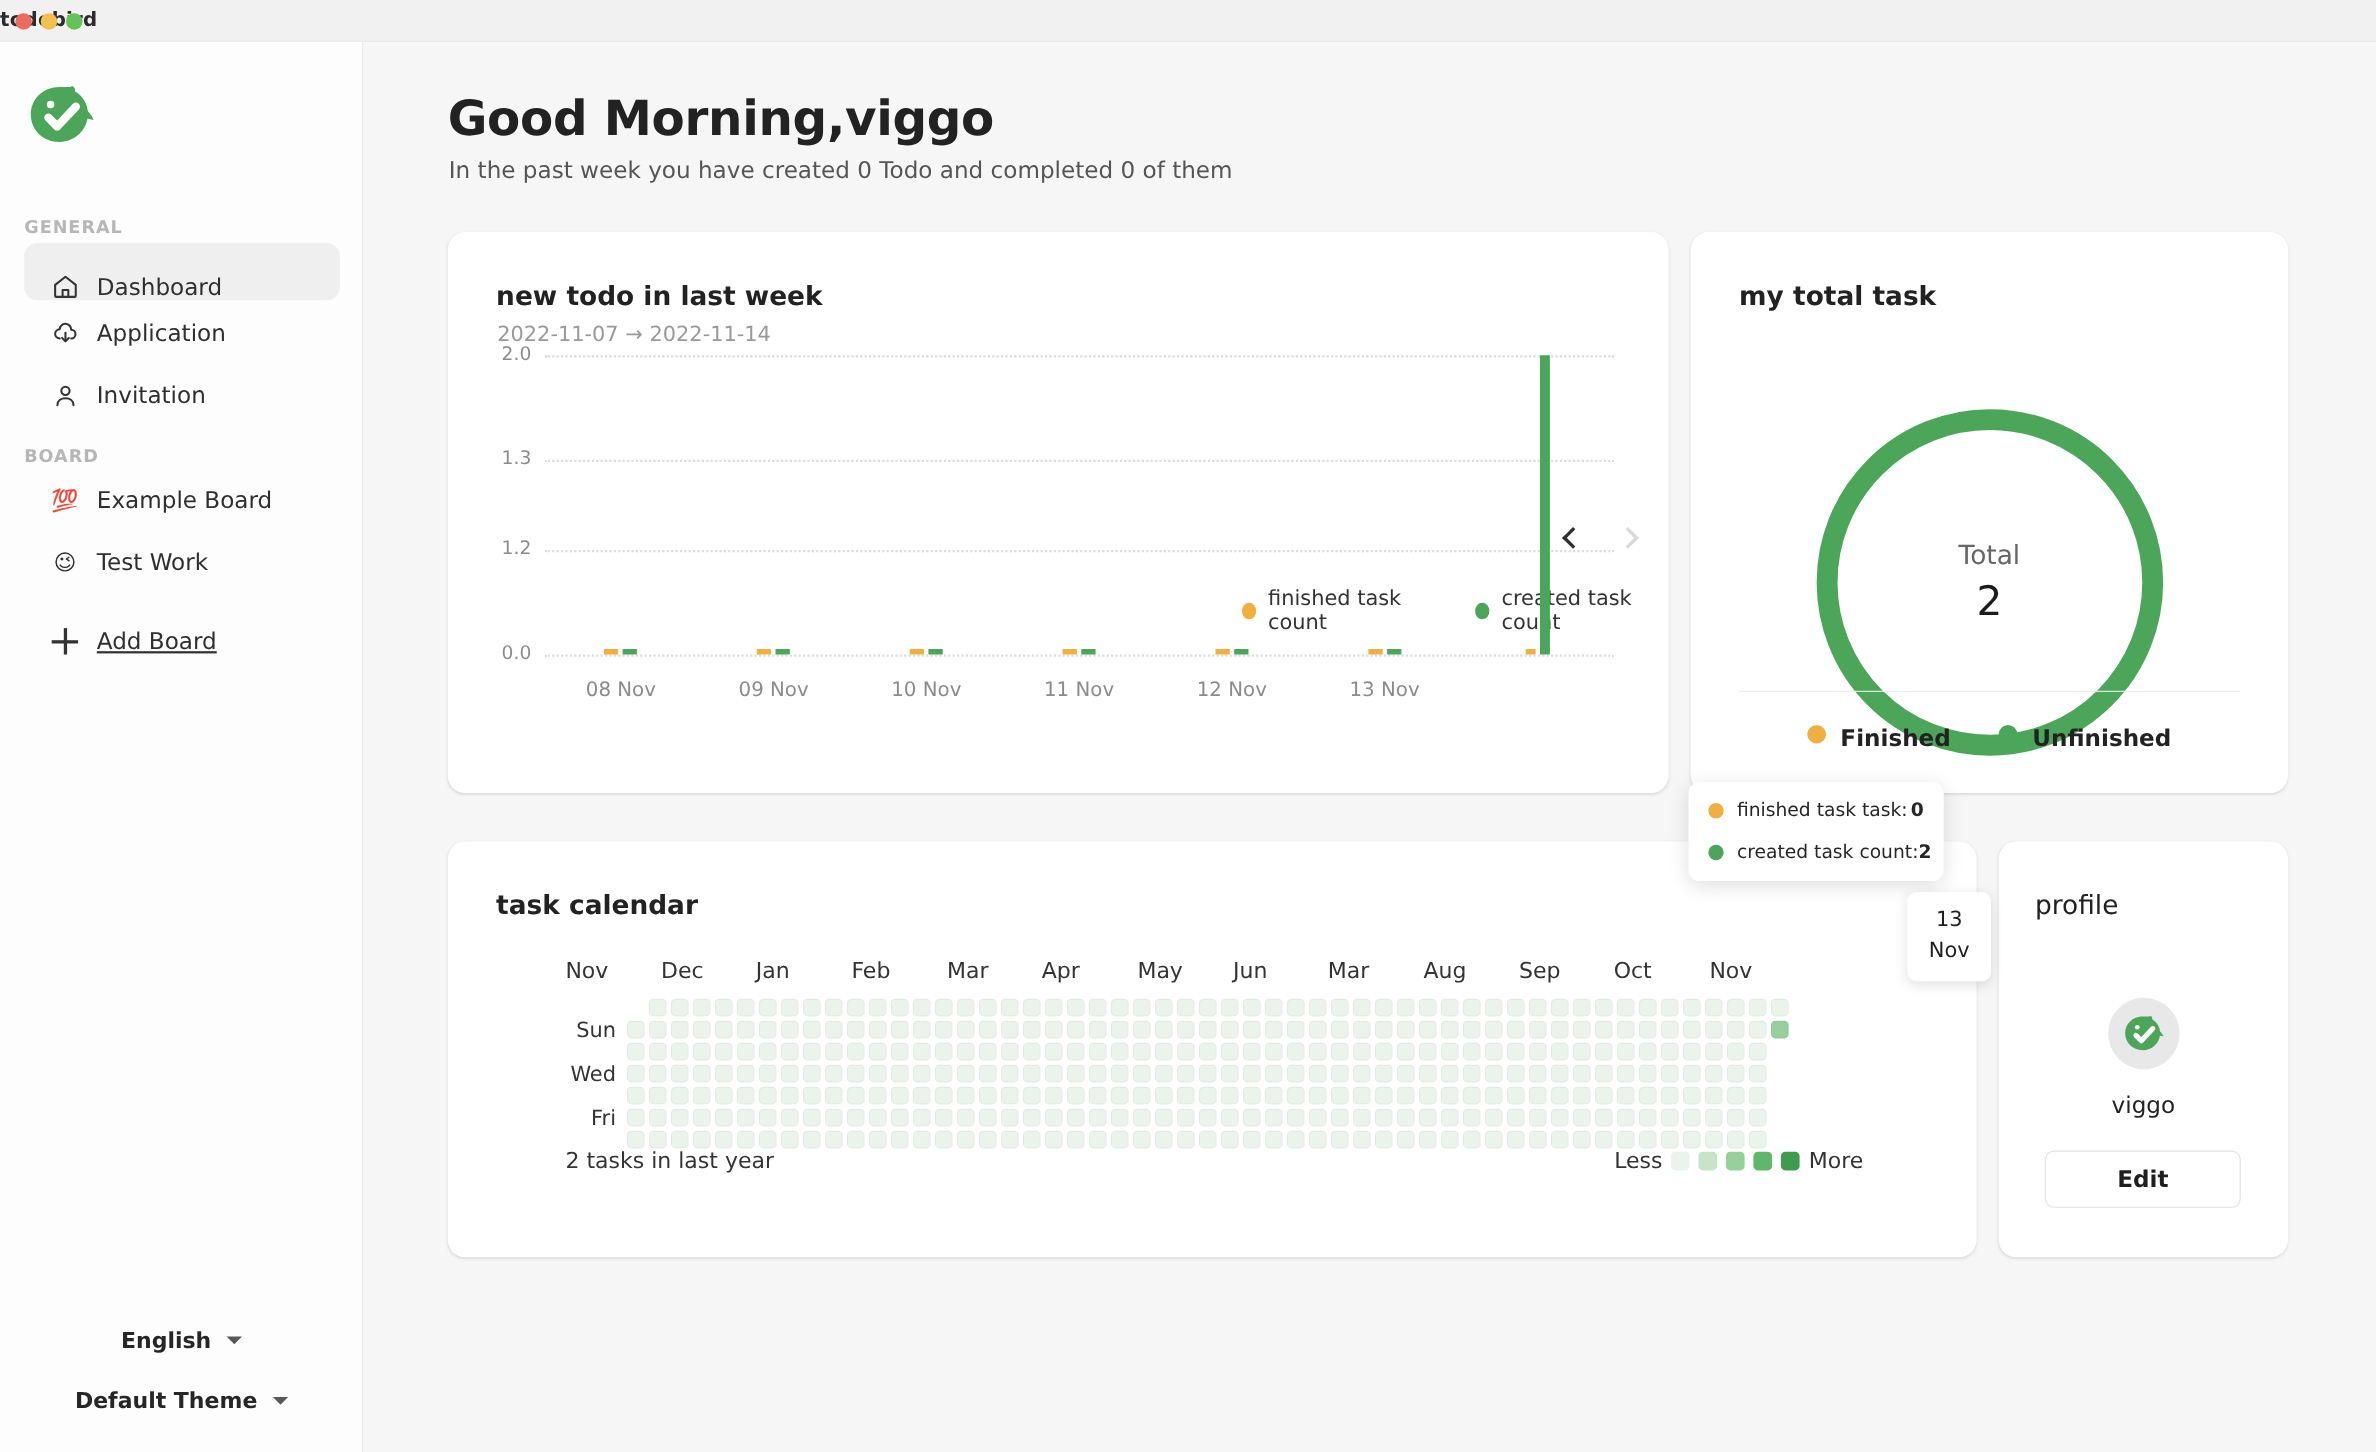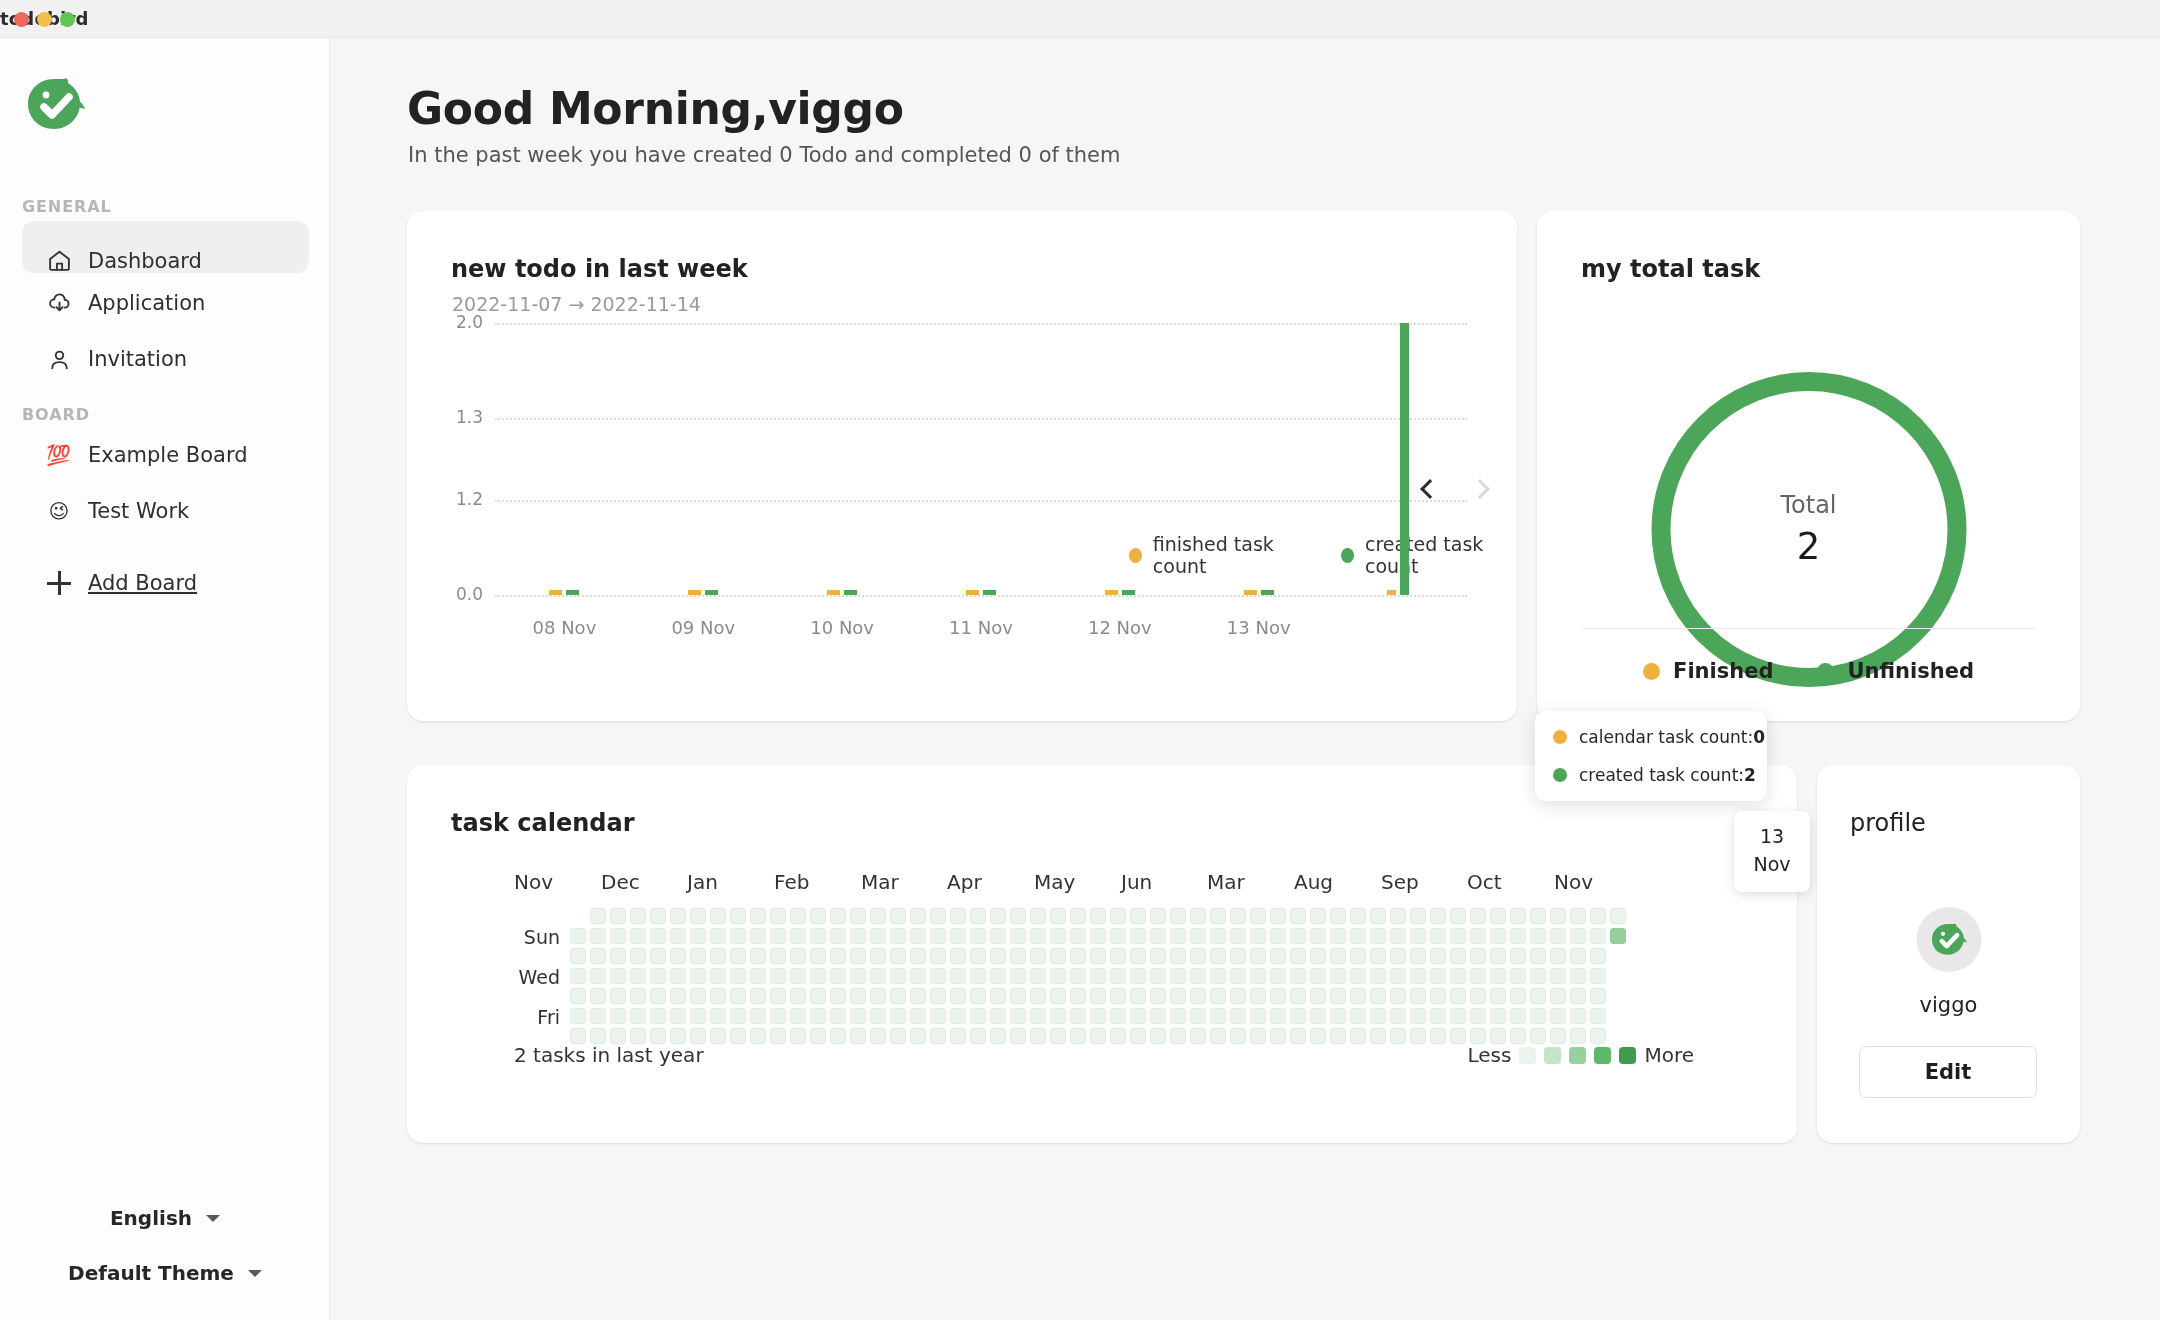--- a/index.html
+++ b/index.html
@@ -199,21 +199,21 @@
   }
   #donut-label { font-size: 24px; color: #666; }
   #donut-value { font-size: 37px; color: #1c1c1c; margin-top: 6px; }
   #total-divider {
     position: absolute; left: 44px; top: 417px; width: 455px; height: 1px; background: #ededed;
   }
   #total-legend {
     position: absolute; left: 0; top: 448px; width: 543px;
     display: flex; justify-content: center; gap: 44px;
   }
-  .tl-item { display: flex; align-items: center; gap: 13px; font-size: 21px; font-weight: 700; color: #222; }
+  .tl-item { display: flex; align-items: flex-start; gap: 13px; font-size: 21px; font-weight: 700; color: #222; }
   .tl-dot { width: 17px; height: 17px; border-radius: 50%; }
 
   
   #heat-wrap { position: absolute; left: 107px; top: 105px; }
   #heat-months { position: relative; height: 30px; }
   .heat-month {
     position: absolute; top: 0; font-size: 20px; color: #333;
   }
   #heat-body { position: relative; margin-top: 8px; display: flex; }
   #heat-daylabels {
@@ -396,21 +396,21 @@
           <div class="bar" style="left: 576px; top: 379px; width: 13px; height: 5px; background: rgb(76, 166, 90);"></div>
           <div class="bar" style="left: 714.857px; top: 379px; width: 13px; height: 5px; background: rgb(76, 166, 90);"></div>
           <div class="bar" style="left: 853.714px; top: 379px; width: 13px; height: 5px; background: rgb(76, 166, 90);"></div>
           <div class="bar" style="left: 992.571px; top: 112px; width: 9px; height: 272px; background: rgb(76, 166, 90);"></div>
         </div>
     </div>
 
     <div id="chart-tooltip">
       <div class="tt-row">
         <span class="tt-dot" style="background:#EFB040"></span>
-        <span class="tt-label">calendar task count:</span>
+        <span class="tt-label">finished task task:</span>
         <span class="tt-value">0</span>
       </div>
       <div class="tt-row">
         <span class="tt-dot" style="background:#4CA65A"></span>
         <span class="tt-label">created task count:</span>
         <span class="tt-value">2</span>
       </div>
     </div>
 
     <div id="xaxis-marker">

